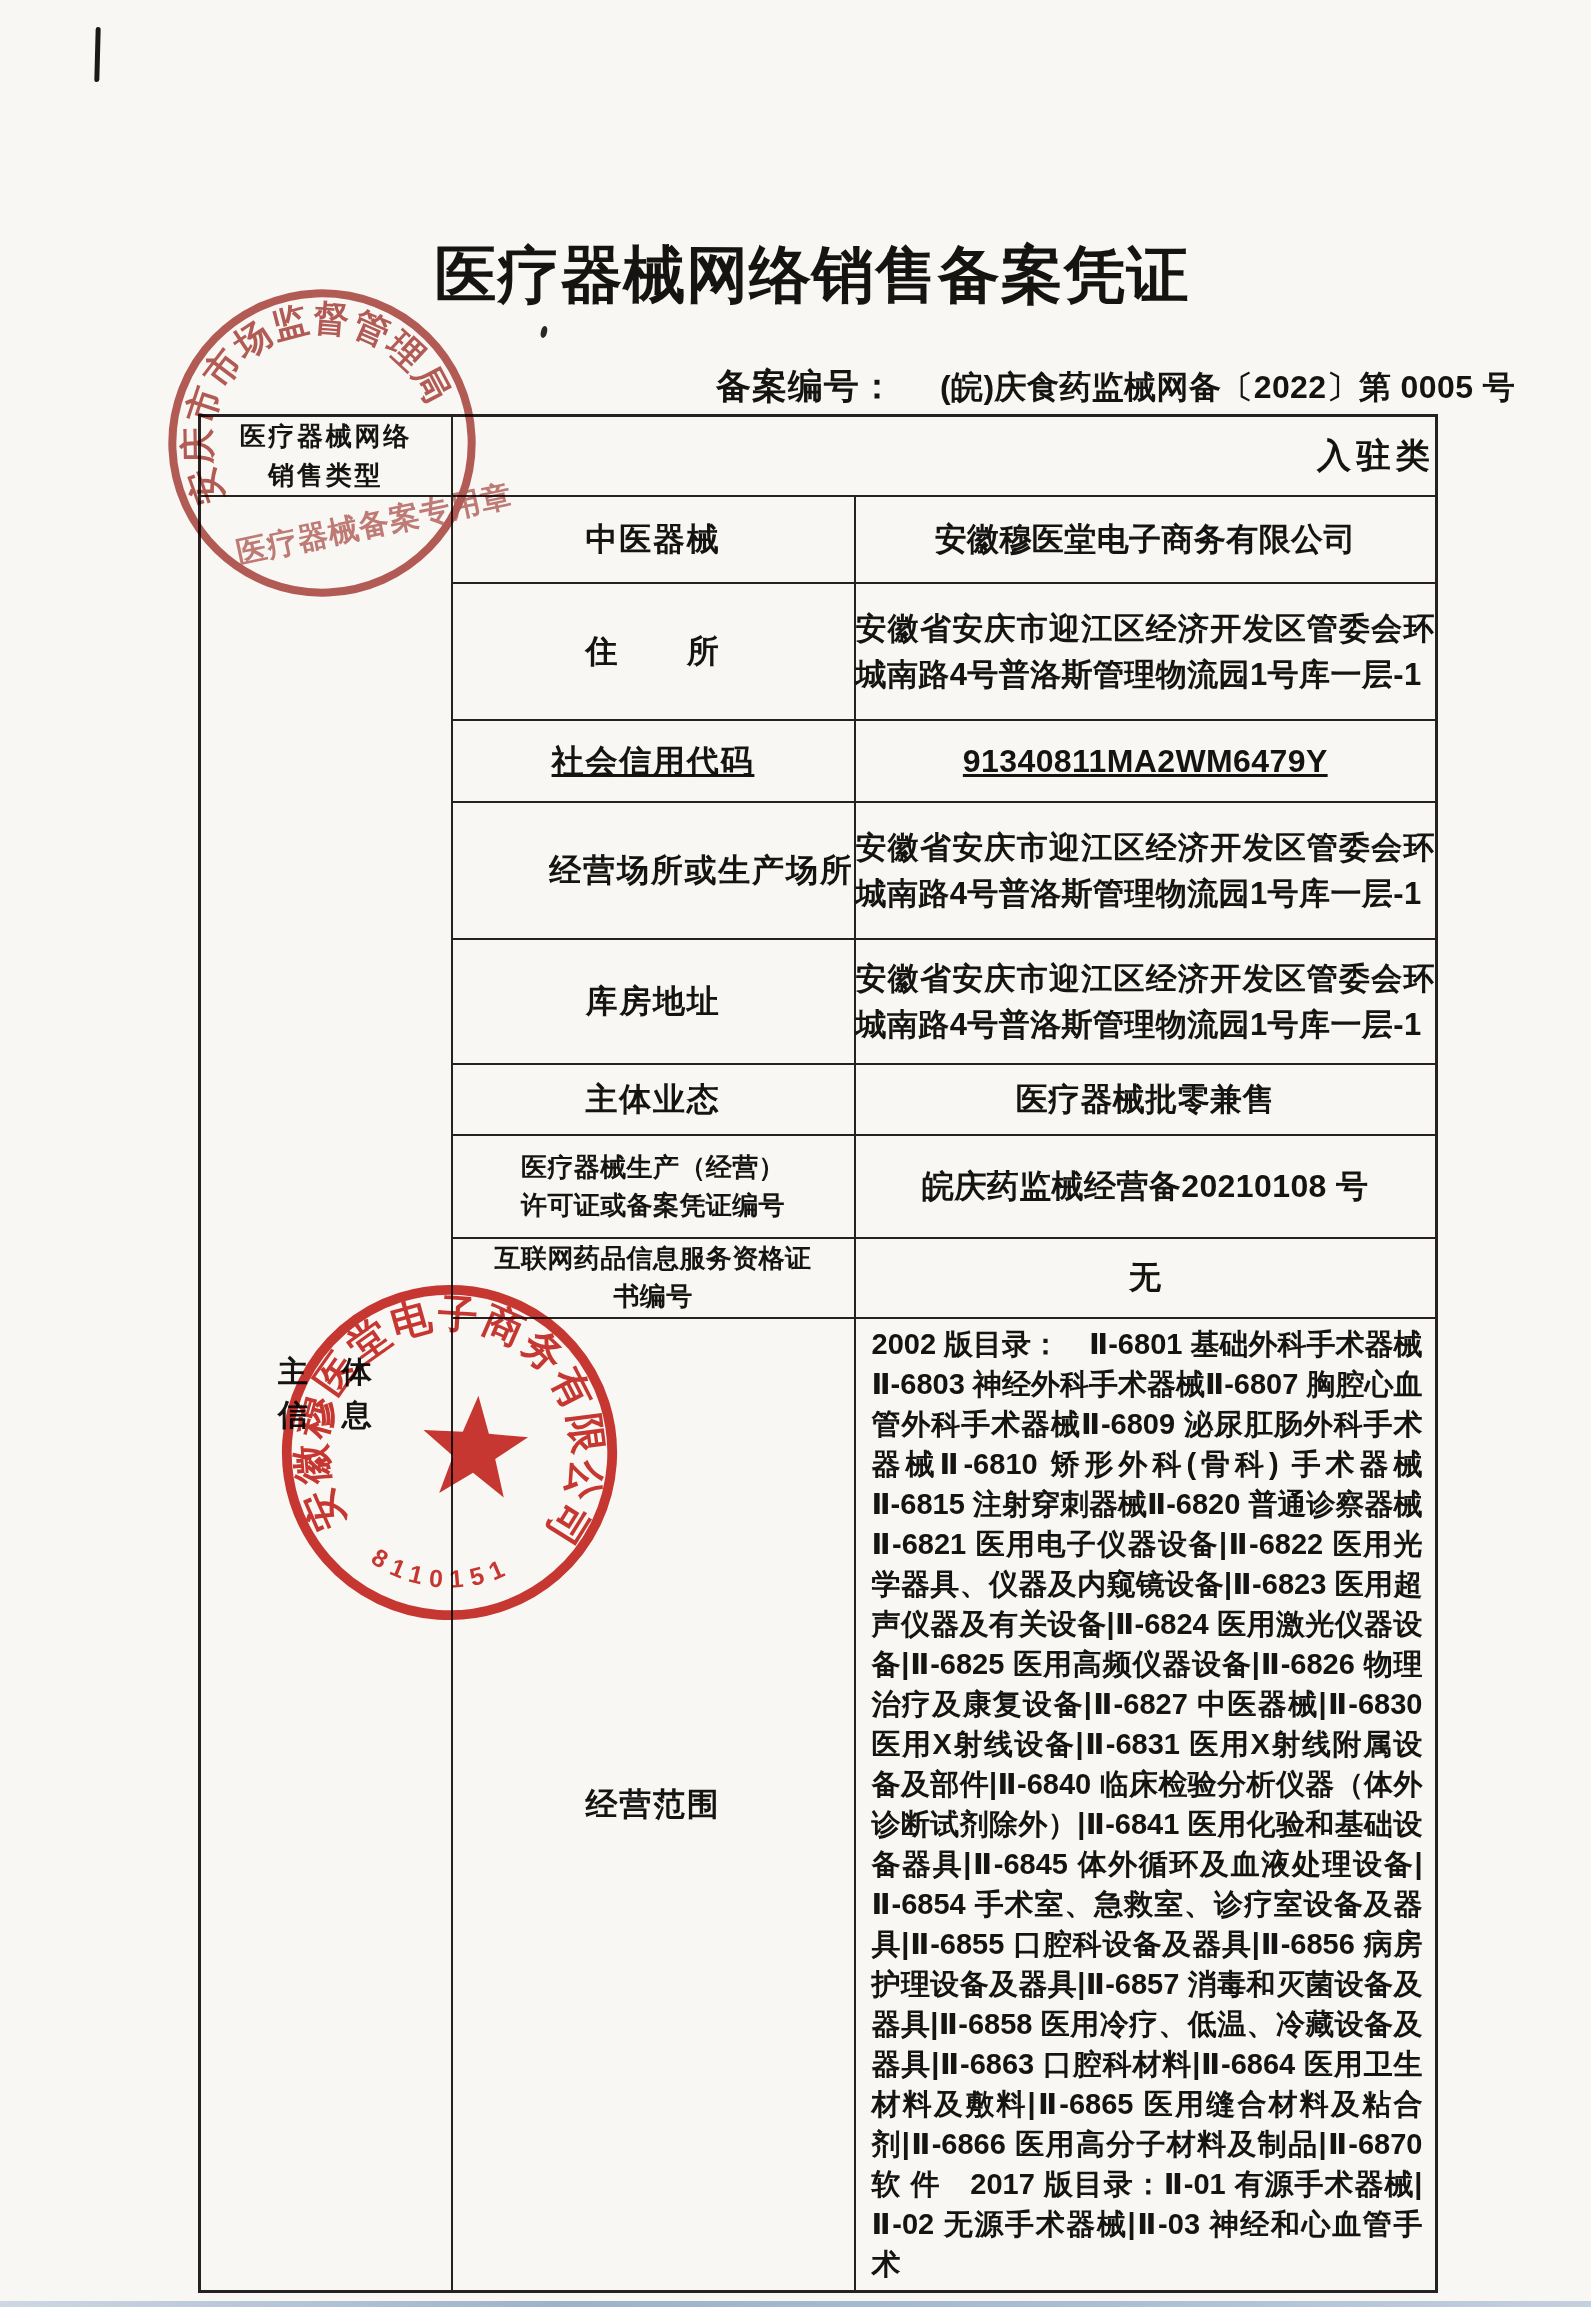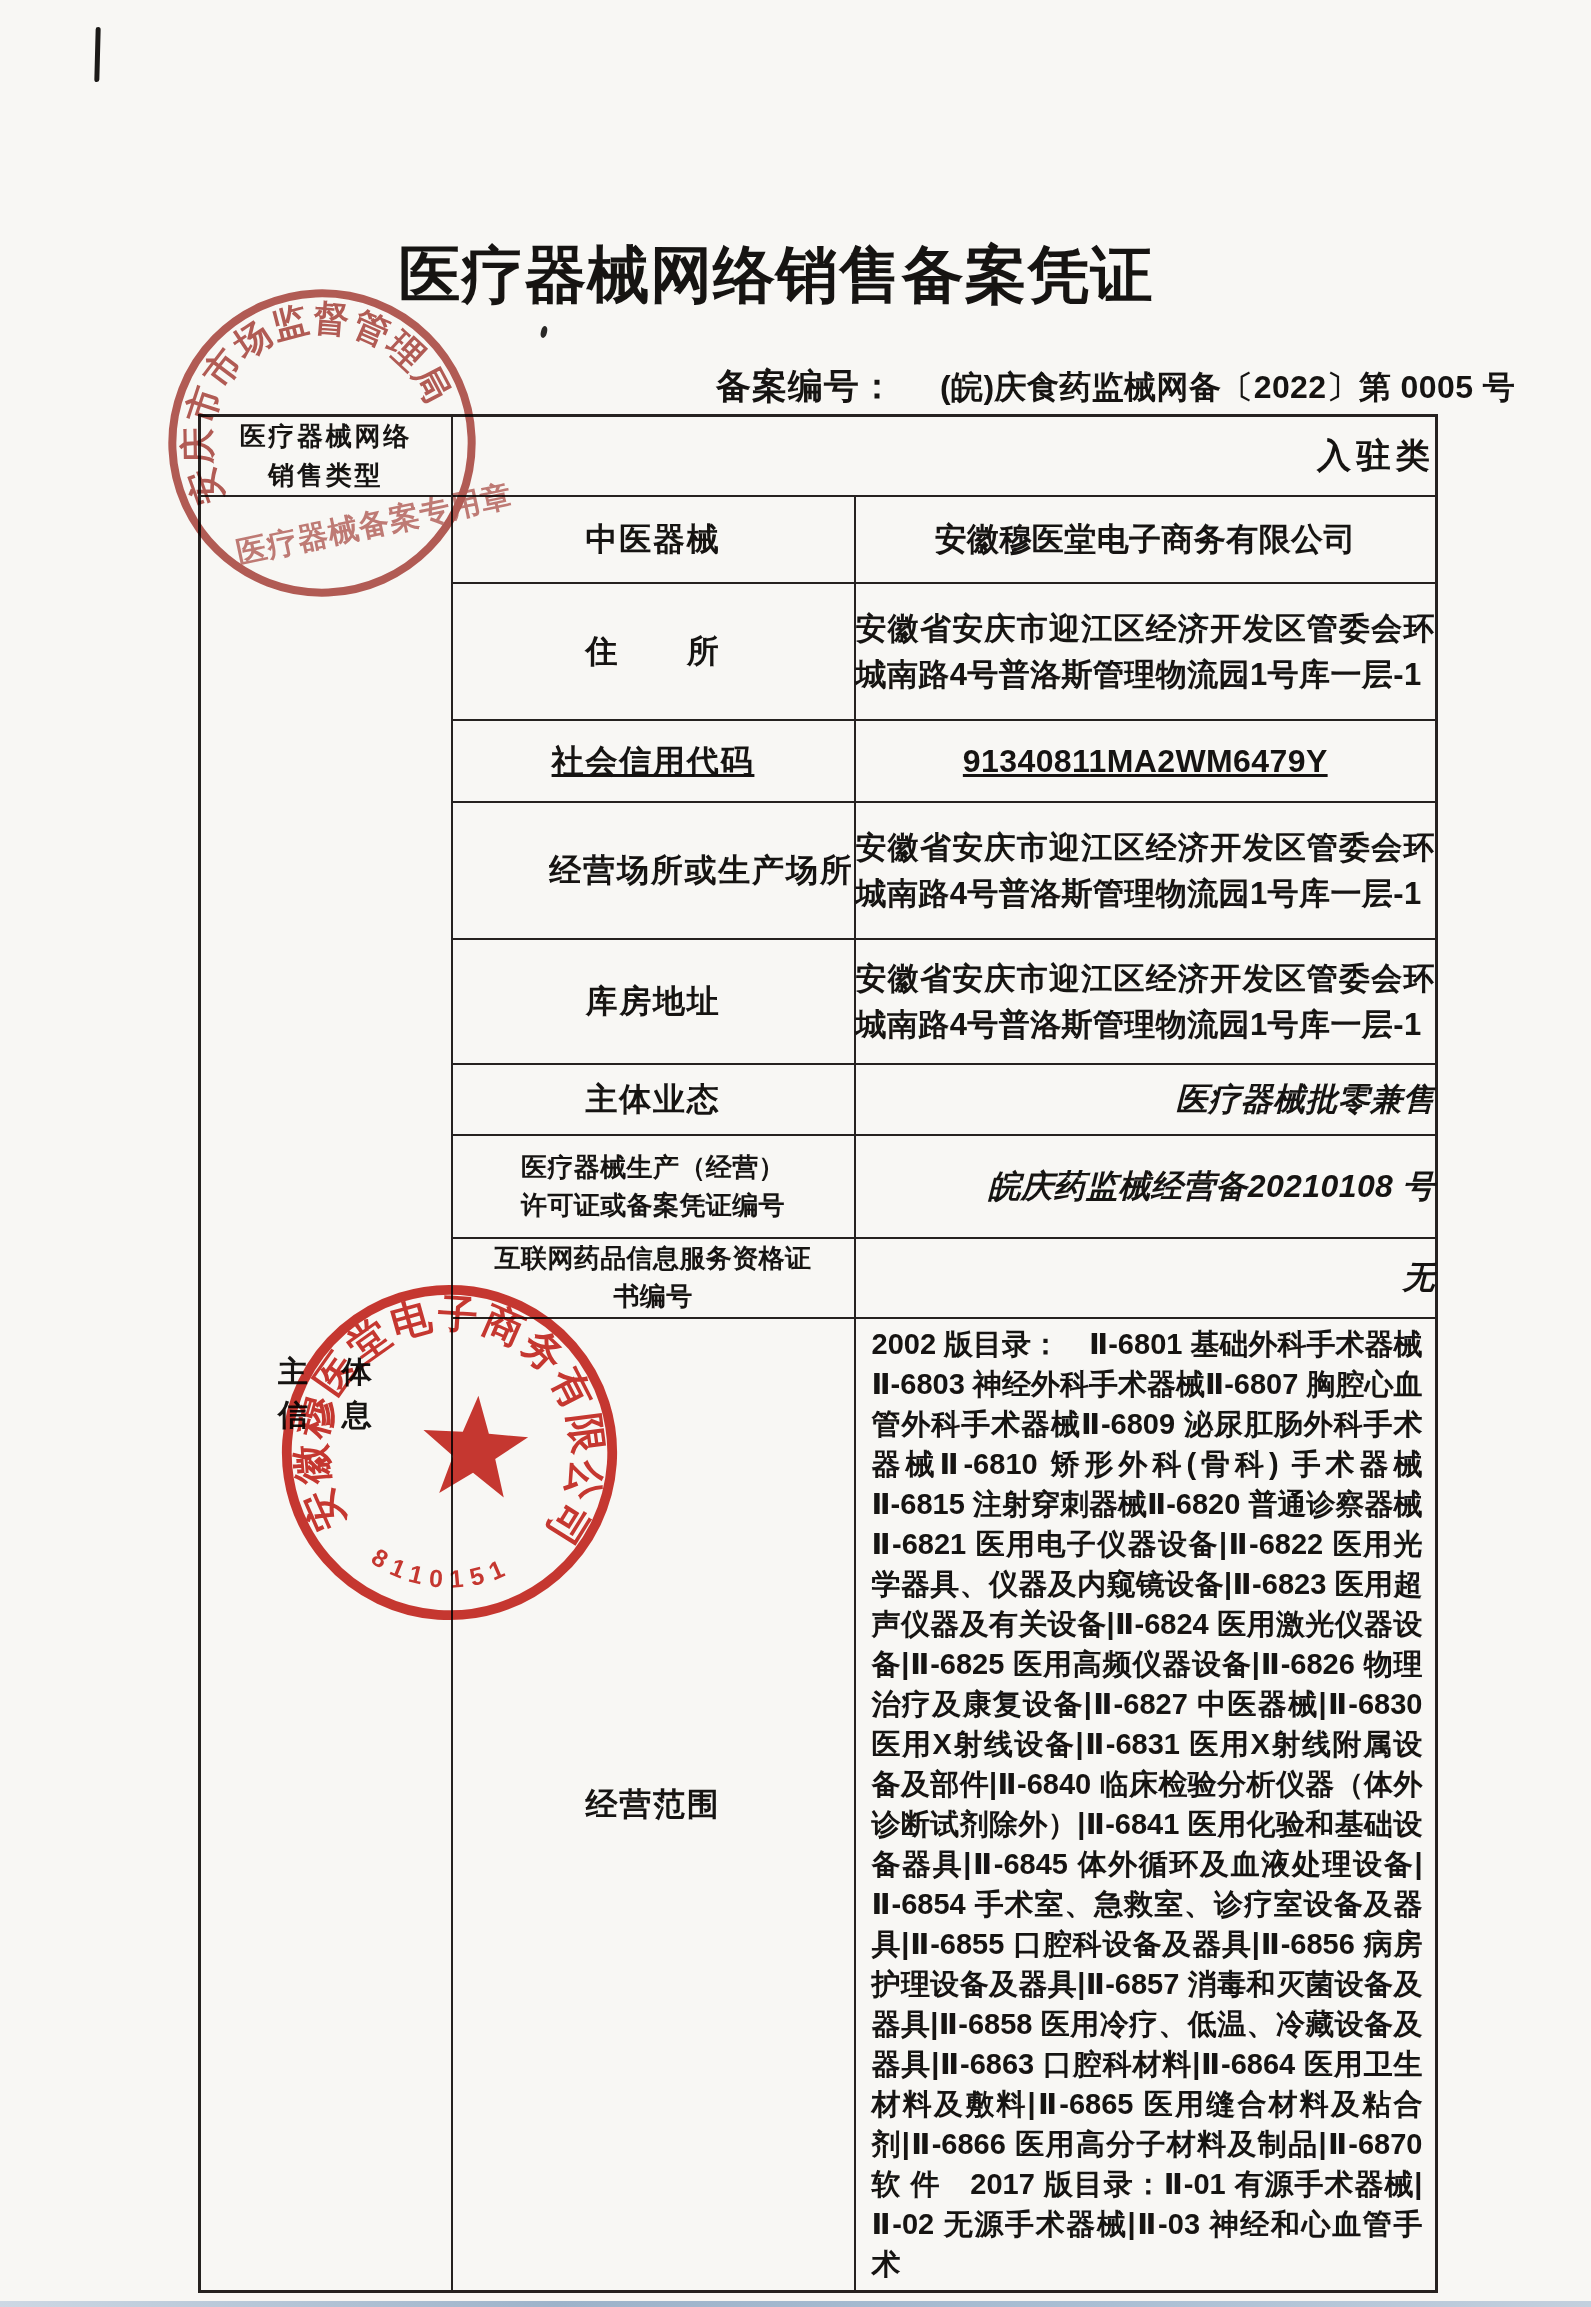--- a/index.html
+++ b/index.html
@@ -18,21 +18,21 @@
     position:absolute;left:95px;top:27px;width:5.3px;height:55px;
     background:#1c1a18;border-radius:2.7px;transform:rotate(1.5deg);
   }
   .stray-dot{
     position:absolute;left:541px;top:326px;width:6.2px;height:11.6px;
     background:#2a2826;border-radius:45%;transform:rotate(14deg);
   }
 
   
   .title{
-    position:absolute;left:776px;top:233px;transform:translateX(-50%);
+    position:absolute;left:812px;top:233px;transform:translateX(-50%);
     margin:0;font-size:62px;font-weight:900;letter-spacing:0.9px;white-space:nowrap;
   }
   .record-no{
     position:absolute;left:716px;top:363px;
     font-size:35px;font-weight:700;white-space:nowrap;letter-spacing:0.9px;
   }
   .record-no .val{margin-left:28.5px;}
 
   
   .doc-table{
@@ -59,21 +59,21 @@
   .r9 td{height:78px;}
 
   .c-stype{text-align:center;font-size:26px;letter-spacing:2.7px;line-height:1.5;}
   .c-stype-val{text-align:right;font-size:34px;letter-spacing:5.3px;}
   .c-subject{text-align:center;font-size:30px;line-height:1.45;letter-spacing:1.8px;}
 
   .lbl{text-align:center;font-size:32px;letter-spacing:1.8px;line-height:1.45;padding:0 7.1px;}
   .lbl.small{font-size:26px;letter-spacing:0.4px;}
   .val{font-size:32px;padding:0 14.2px 0 16px;letter-spacing:0.4px;}
   .val.center{text-align:center;}
-  .val.left{text-align:right;font-style:italic;}
+  .val.left{text-align:center;}
   .val.justify{
     text-align:justify;text-justify:inter-ideograph;
     line-height:1.48;font-size:31px;
   }
   .val.scope{
     font-size:29px;line-height:40px;
     text-align:justify;text-justify:inter-ideograph;
     padding:5.3px 12.5px 5.3px 16px;letter-spacing:0;
   }
 

